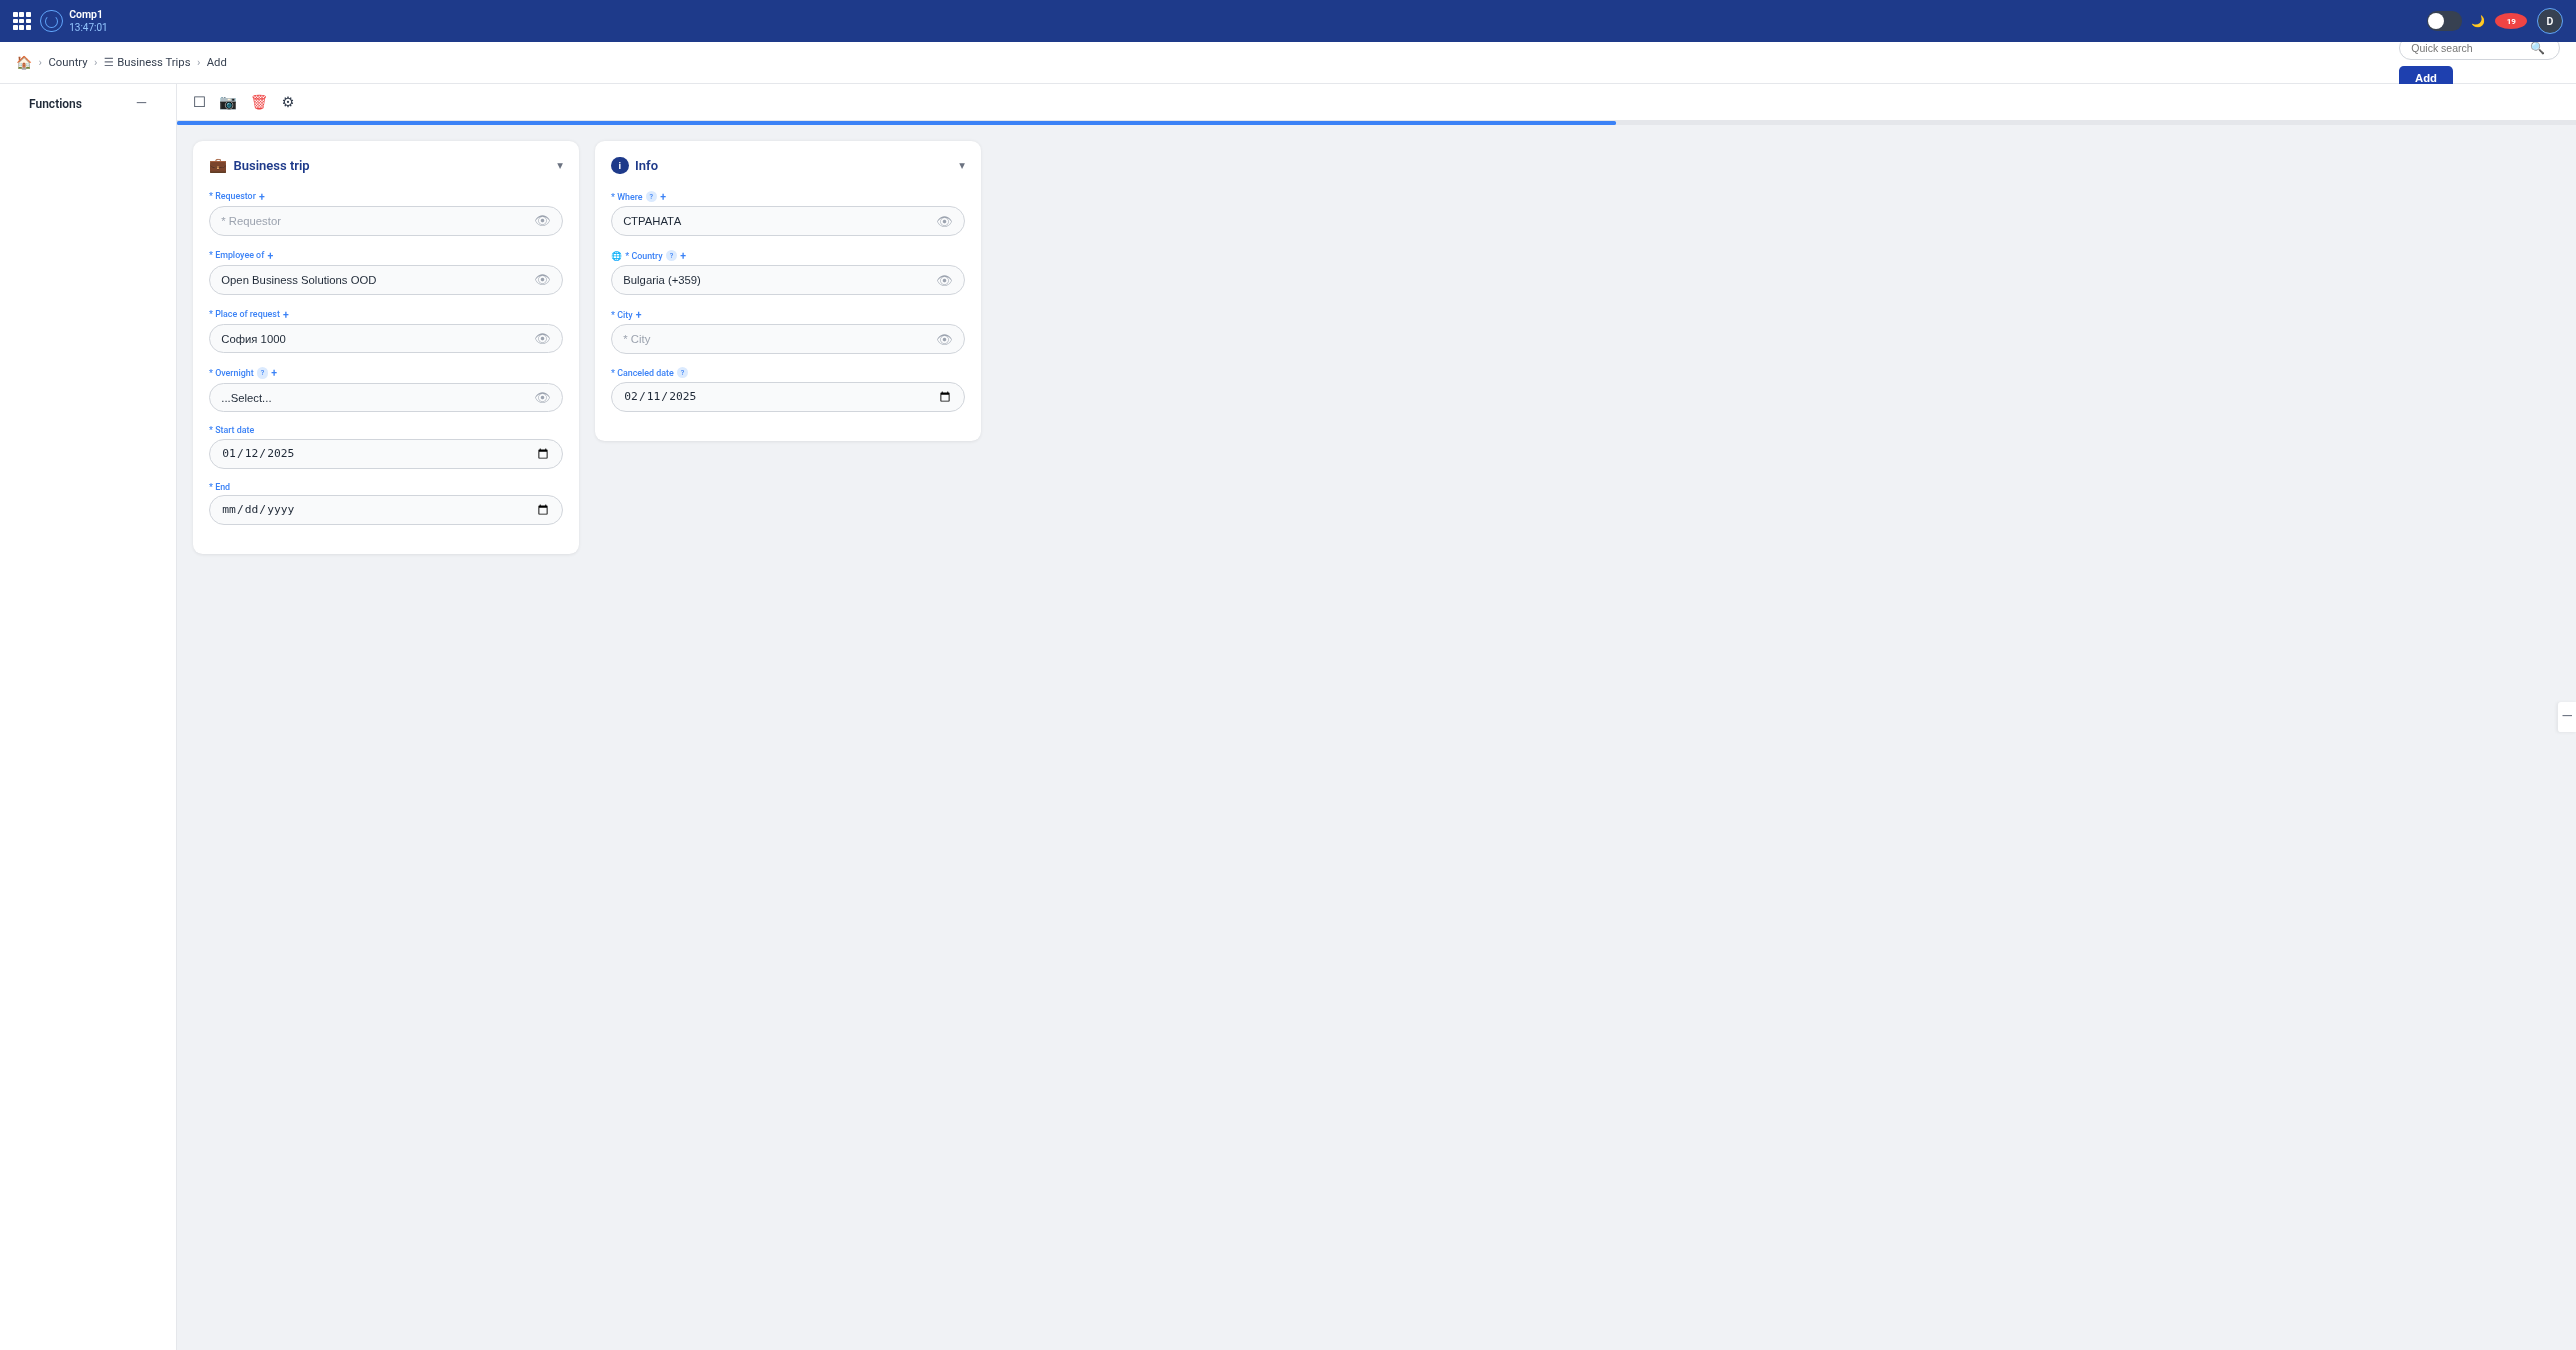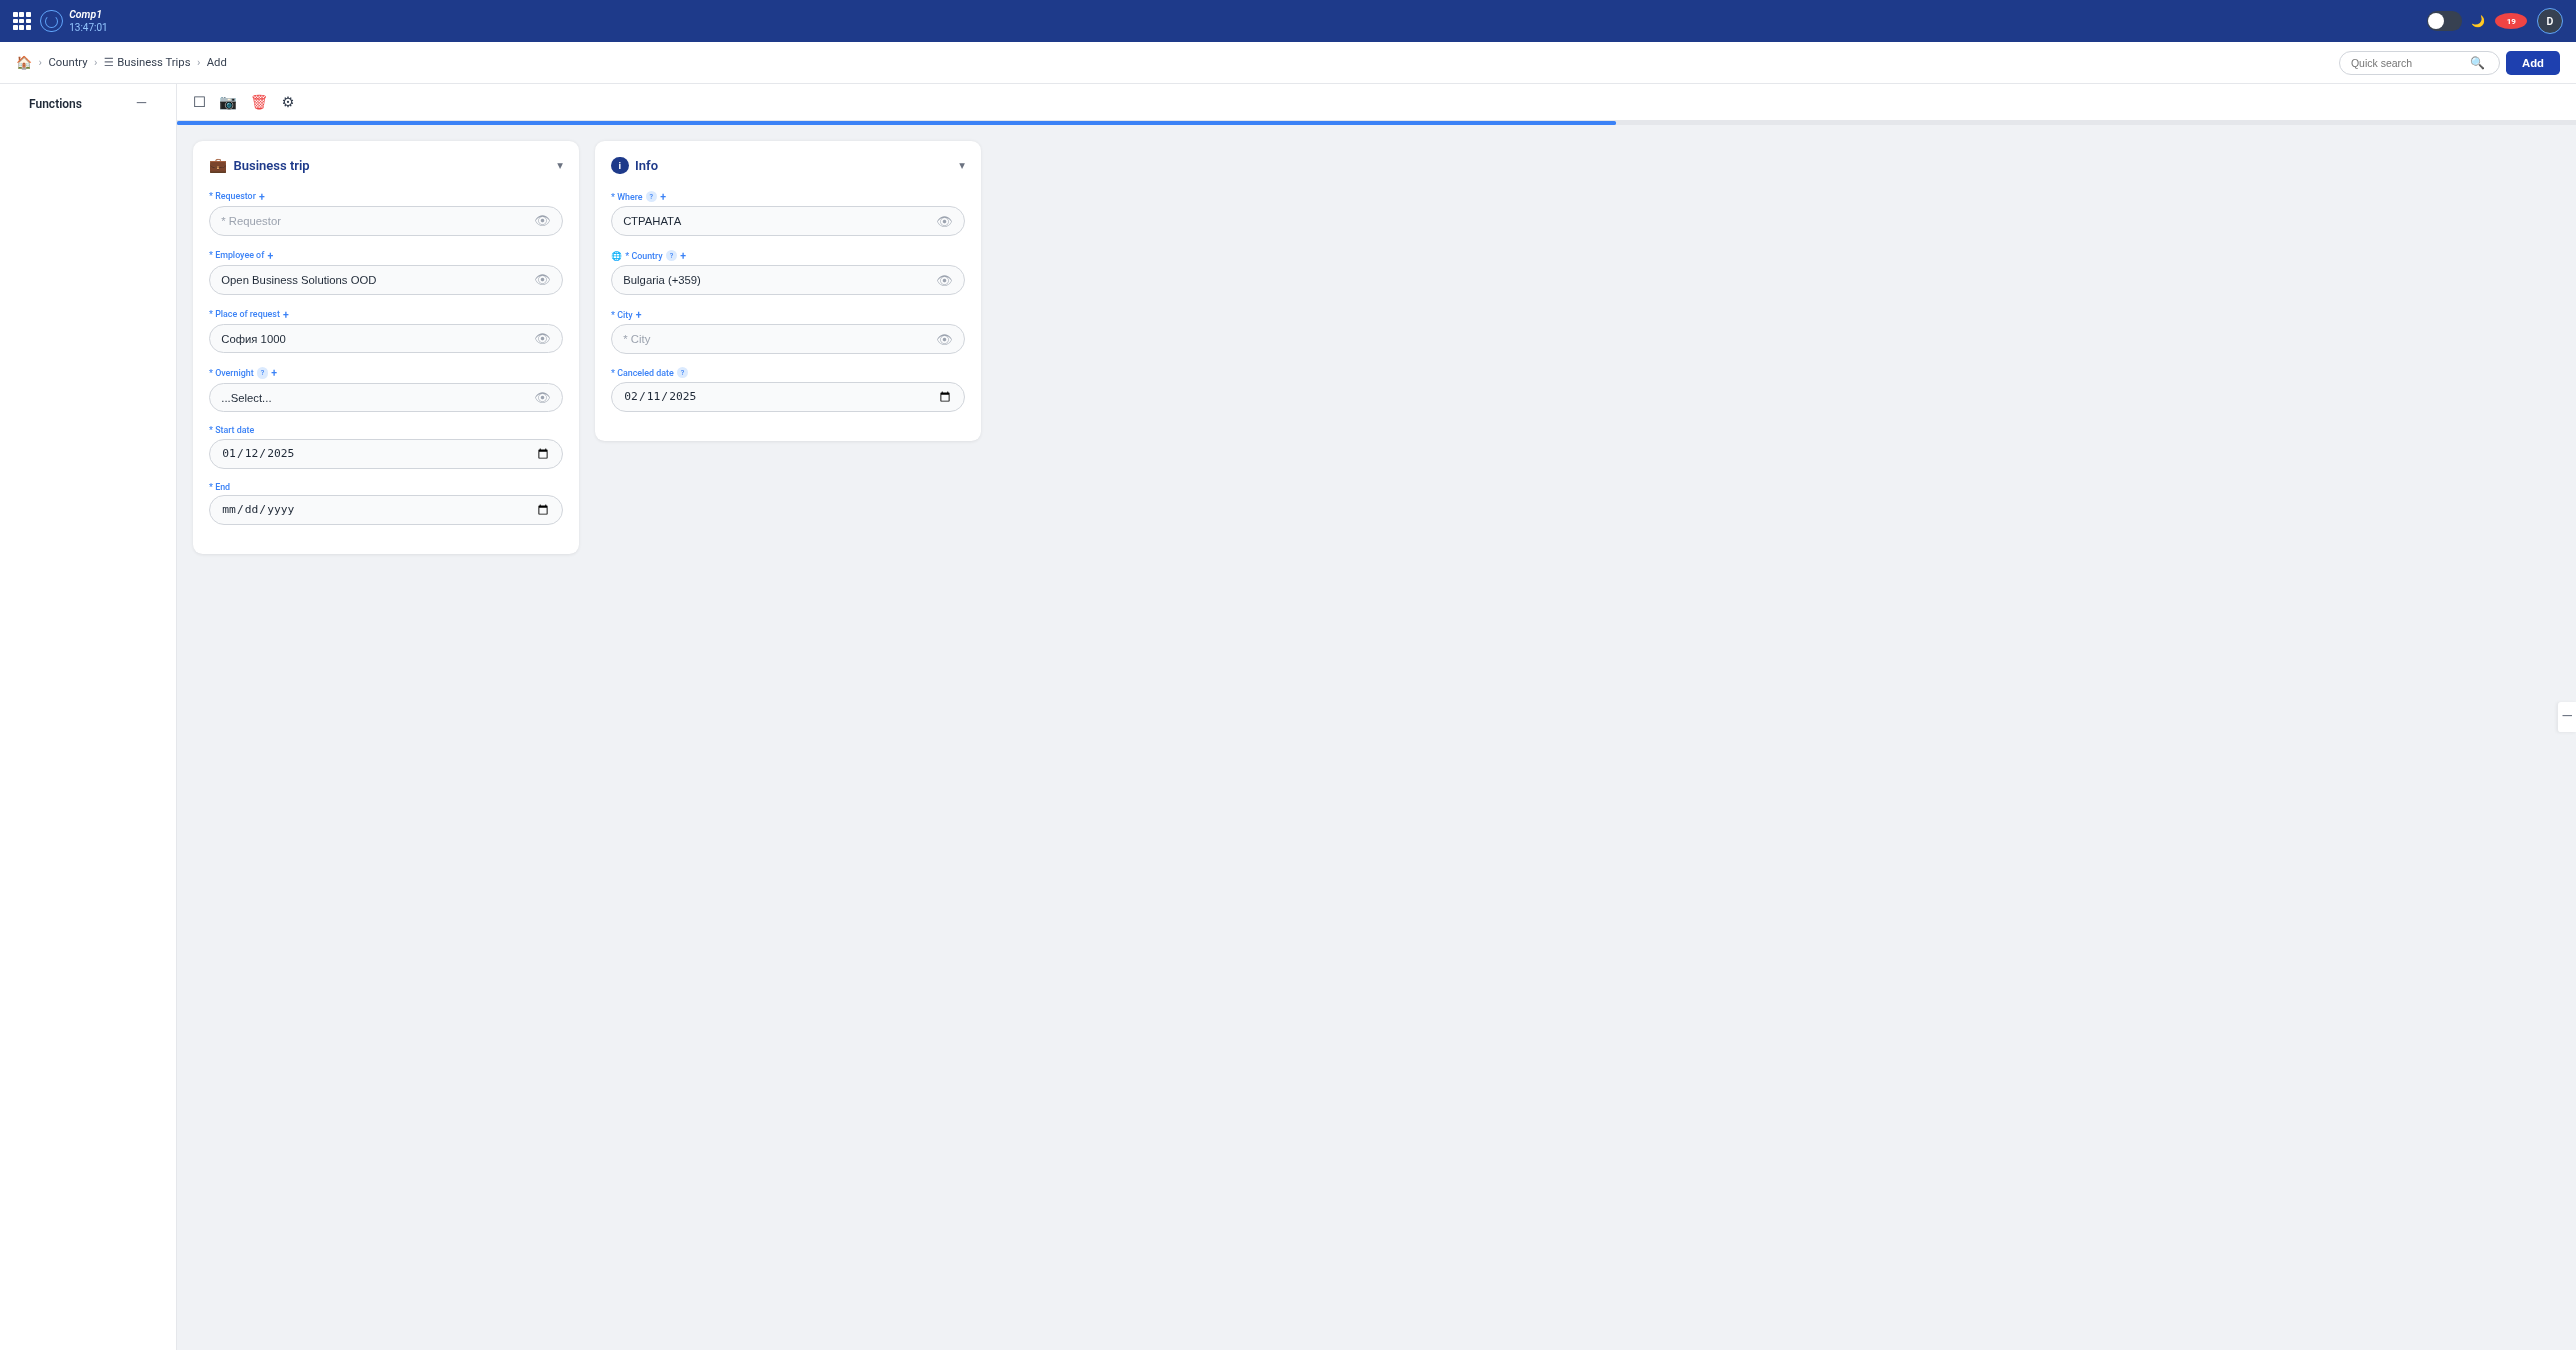--- a/index.html
+++ b/index.html
@@ -14,21 +14,21 @@
       padding: 0 13px;
       justify-content: space-between;
       position: relative;
     }
     .navbar-left { display: flex; align-items: center; gap: 9.7px; }
     .grid-icon { display: grid; grid-template-columns: repeat(3,4.8px); grid-template-rows: repeat(3,4.8px); gap: 1.6px; cursor: pointer; }
     .grid-dot { background: white; border-radius: 0.8px; width: 4.8px; height: 4.8px; }
     .brand { display: flex; align-items: center; gap: 6.4px; }
     .brand-circle { width: 22.5px; height: 22.5px; border-radius: 50%; border: 1.6px solid #60a5fa; display: flex; align-items: center; justify-content: center; }
     .brand-inner { width: 13px; height: 13px; border: 1.6px solid #60a5fa; border-radius: 50%; border-top-color: transparent; }
-    .brand-text { color: white; font-size: 10.5px; font-weight: 600; line-height: 1.2; font-style: italic; }
+    .brand-text { color: white; font-size: 10.5px; font-weight: 600; line-height: 1.2; }
     .brand-sub { color: #93c5fd; font-size: 10px; }
     .navbar-right { display: flex; align-items: center; gap: 9.7px; }
     .toggle-btn { width: 35px; height: 19.3px; background: #374151; border-radius: 9.7px; display: flex; align-items: center; padding: 1.6px; cursor: pointer; position: relative; }
     .toggle-knob { width: 16px; height: 16px; background: white; border-radius: 50%; }
     .moon-icon { color: #93c5fd; font-size: 11.3px; }
     .notif-badge { position: relative; cursor: pointer; }
     .notif-count { background: #ef4444; color: white; font-size: 8px; font-weight: 700; border-radius: 50%; width: 32px; height: 16px; display: flex; align-items: center; justify-content: center; }
     .user-avatar { width: 26px; height: 26px; border-radius: 50%; background: #374151; border: 1.6px solid #60a5fa; display: flex; align-items: center; justify-content: center; color: white; font-size: 10.5px; font-weight: 600; cursor: pointer; }
 
     
@@ -39,21 +39,21 @@
       align-items: center;
       padding: 0 16px;
       border-bottom: 0.8px solid #e5e7eb;
       justify-content: space-between;
     }
     .breadcrumb { display: flex; align-items: center; gap: 6.4px; }
     .breadcrumb-item { color: #374151; font-size: 11.3px; cursor: pointer; }
     .breadcrumb-active { color: #374151; font-size: 11.3px; }
     .breadcrumb-sep { color: #9ca3af; font-size: 11.3px; }
     .breadcrumb-icon { font-size: 13px; }
-    .search-bar { display: flex; align-items: flex-end; gap: 6.4px; }
+    .search-bar { display: flex; align-items: flex-start; gap: 6.4px; flex-direction: column; }
     .search-input-wrap { display: flex; align-items: center; border: 0.8px solid #d1d5db; border-radius: 16px; padding: 4px 11.3px; gap: 6.4px; background: white; width: 161px; }
     .search-input { border: none; outline: none; font-size: 10.5px; color: #9ca3af; width: 113px; background: transparent; }
     .search-icon-sym { color: #6b7280; font-size: 12px; }
     .add-btn { background: #1e40af; color: white; border: none; border-radius: 4.8px; padding: 5.6px 16px; font-size: 11.3px; font-weight: 600; cursor: pointer; }
 
     
     .main-layout { display: flex; height: calc(100vh - 84px); }
 
     
     .sidebar {

